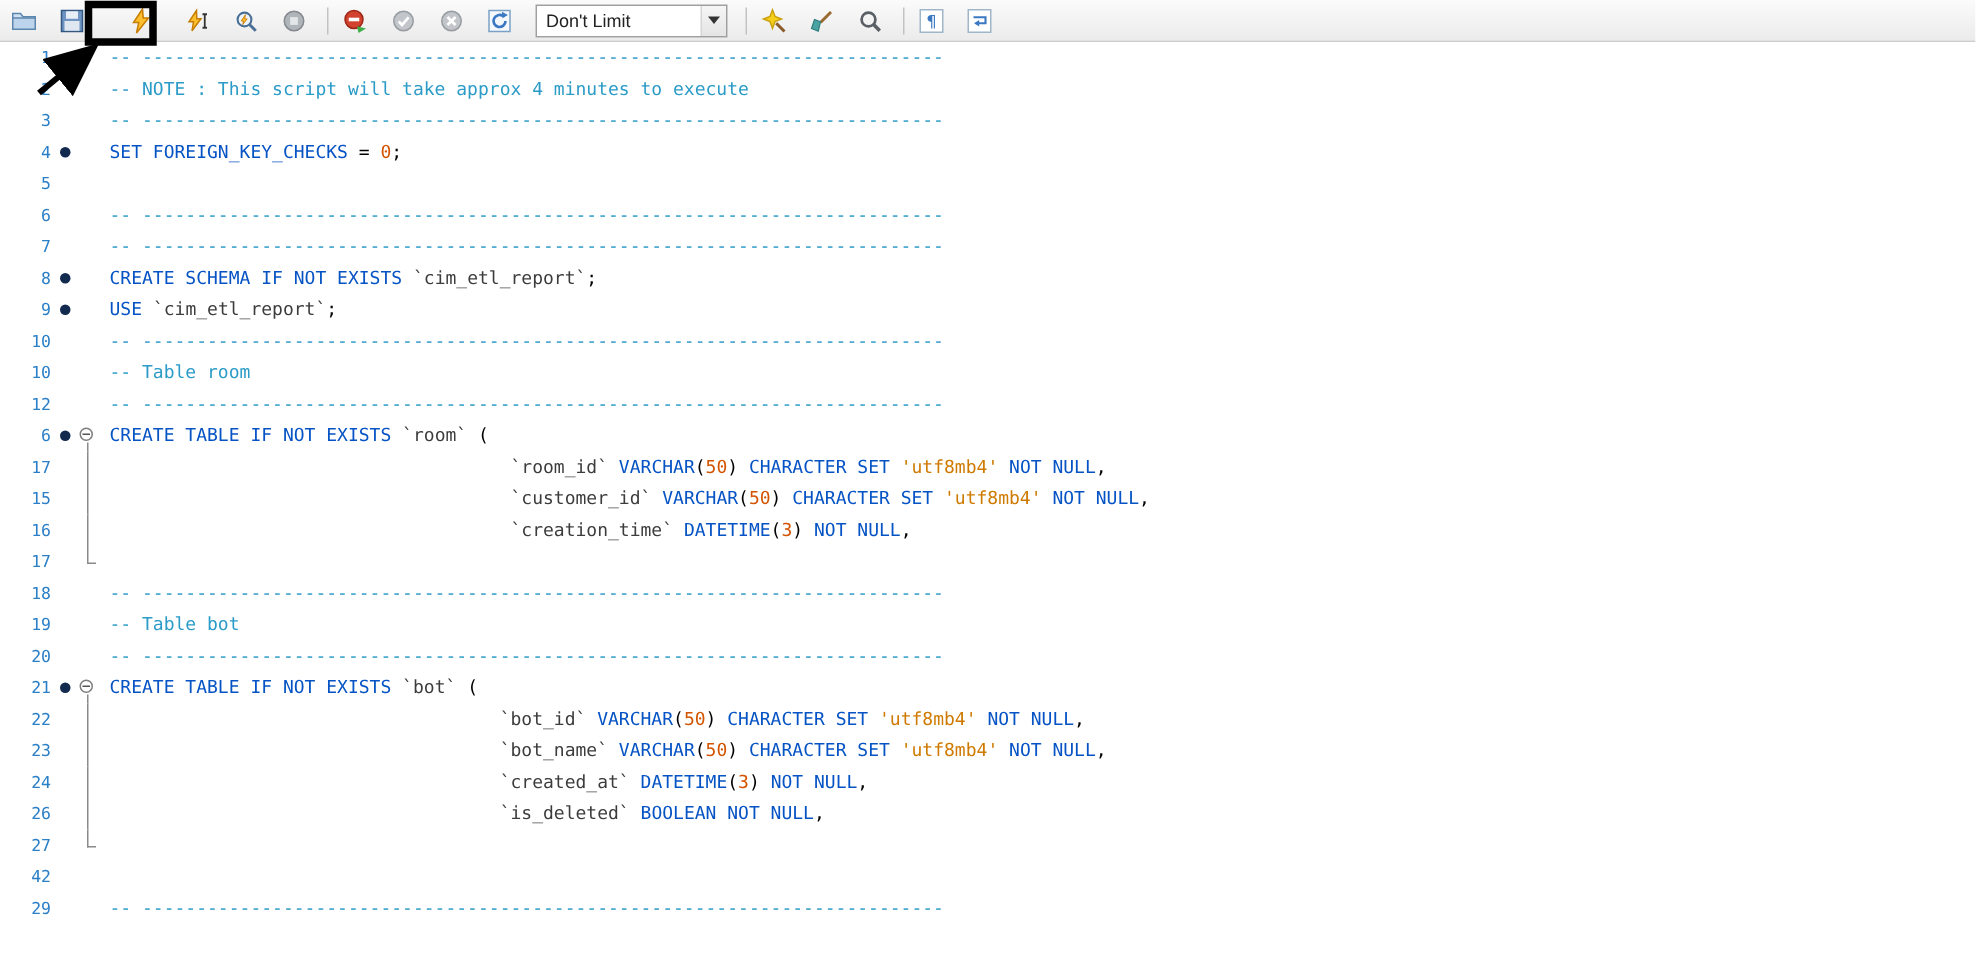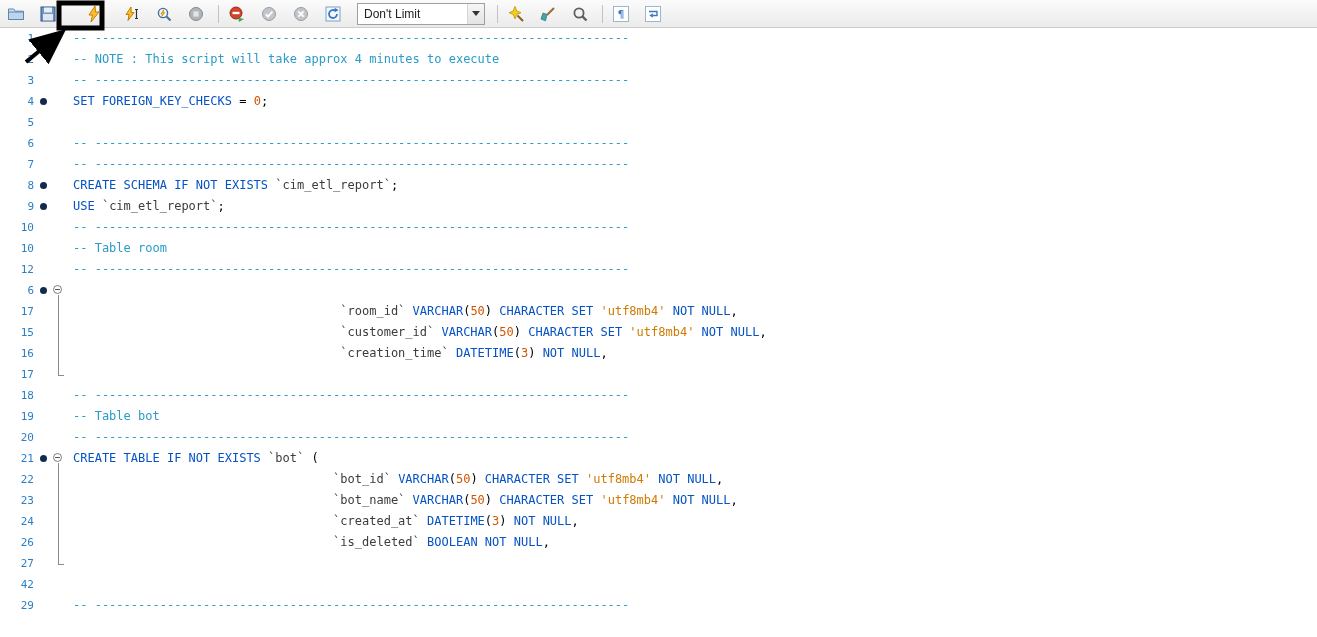--- a/index.html
+++ b/index.html
@@ -267,20 +267,21 @@
       <span class="code"><span class="tok-c">-- --------------------------------------------------------------------------</span></span>
     </div>
     <div class="line">
       <span class="ln">6</span>
       <span class="mark">
         <span class="dot"></span>
       </span>
       <span class="fold start">
         <span class="fold-circle"></span>
       </span>
+      <span class="code"><span class="tok-k">CREATE TABLE IF NOT EXISTS</span><span class="tok-p"> </span><span class="tok-i">`room`</span><span class="tok-p"> (</span></span>
     </div>
     <div class="line">
       <span class="ln">17</span>
       <span class="mark"></span>
       <span class="fold mid"></span>
       <span class="code"><span class="tok-p">                                     </span><span class="tok-i">`room_id`</span><span class="tok-p"> </span><span class="tok-k">VARCHAR</span><span class="tok-p">(</span><span class="tok-n">50</span><span class="tok-p">) </span><span class="tok-k">CHARACTER SET</span><span class="tok-p"> </span><span class="tok-s">'utf8mb4'</span><span class="tok-p"> </span><span class="tok-k">NOT NULL</span><span class="tok-p">,</span></span>
     </div>
     <div class="line">
       <span class="ln">15</span>
       <span class="mark"></span>

